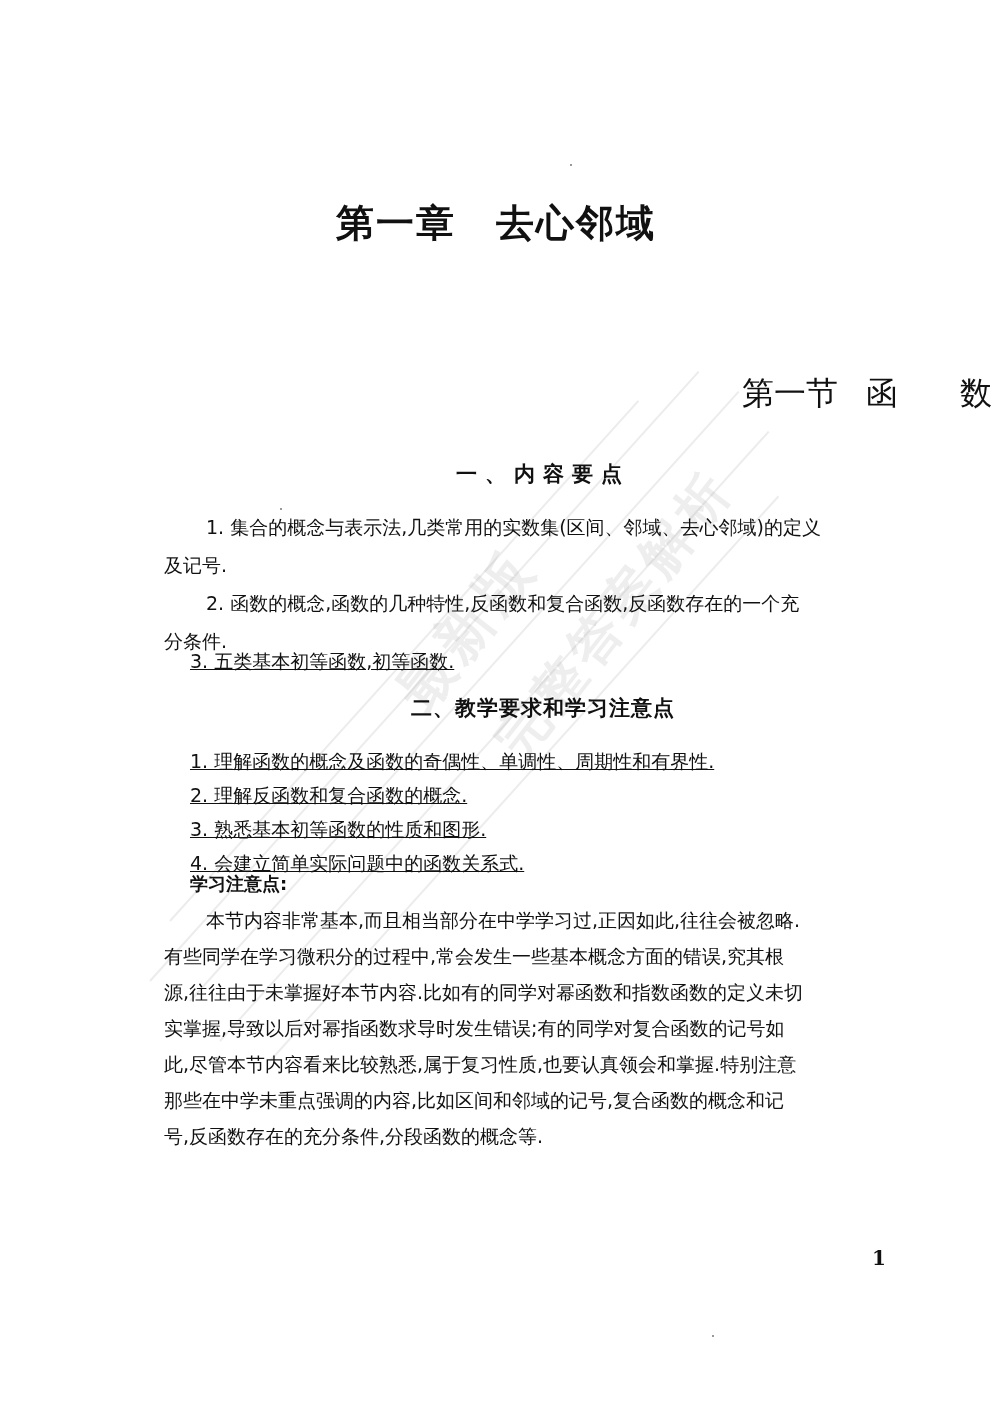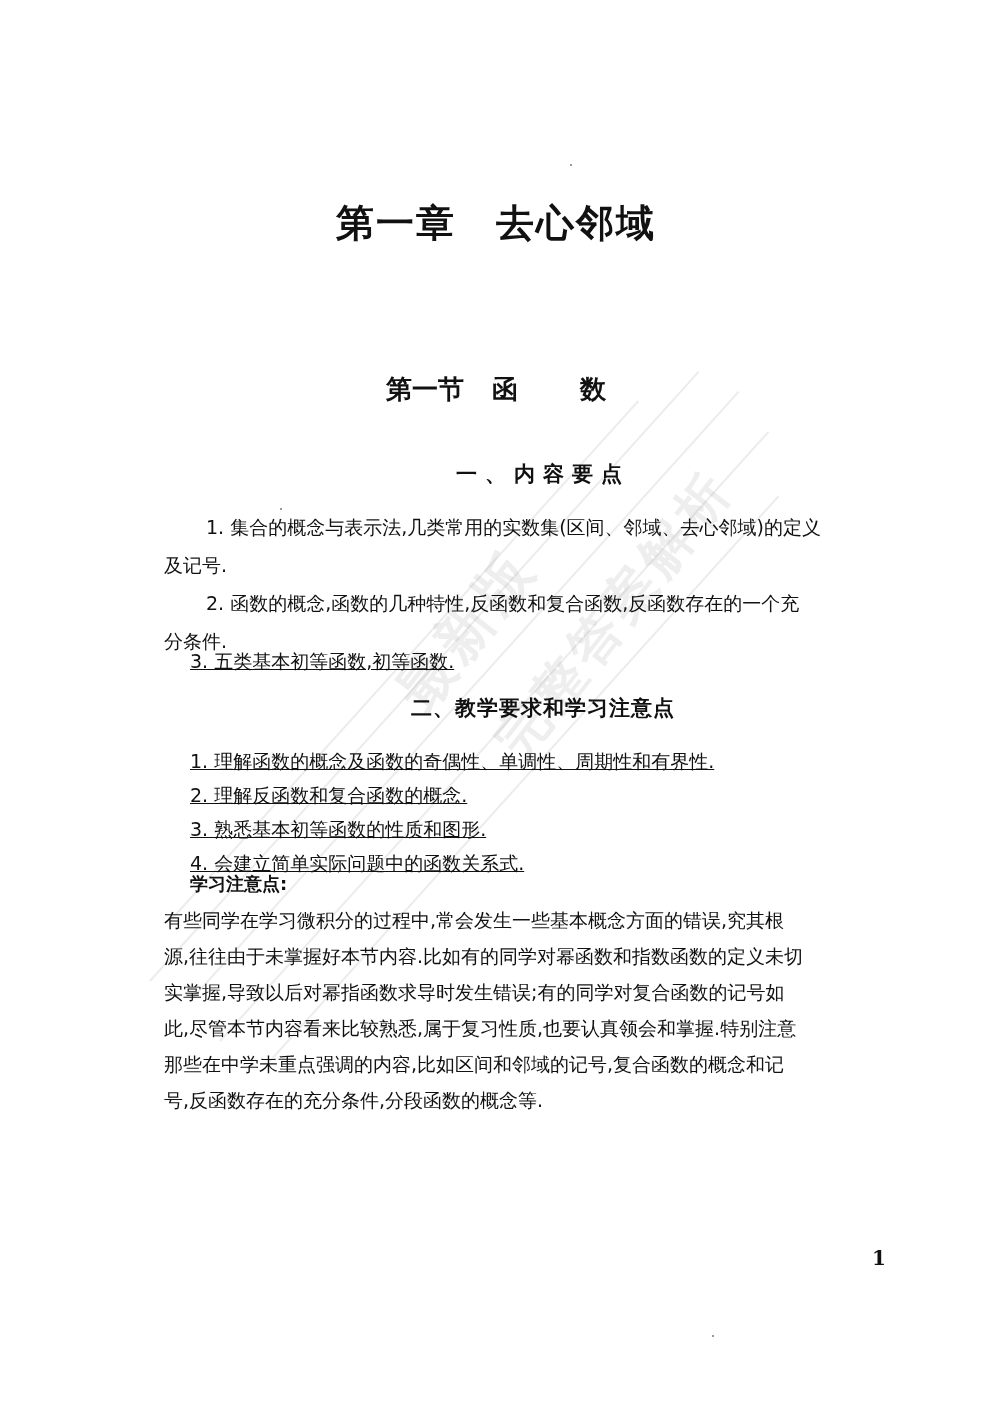--- a/index.html
+++ b/index.html
@@ -69,24 +69,24 @@
     font-weight: bold;
     font-size: 38px;
     letter-spacing: 2px;
     word-spacing: 0;
   }
   .chapter-title .gap { display: inline-block; width: 40px; }
   .section-title {
     position: absolute;
     left: 0; right: 0;
     top: 372px;
-    text-align: center;
-    font-family: "DejaVu Sans", sans-serif;
-    font-weight: bold;
-    font-size: 26px;
+    text-align: right;
+    font-family: "DejaVu Sans", sans-serif;
+    font-weight: normal;
+    font-size: 32px;
   }
   .section-title .gap1 { display: inline-block; width: 28px; }
   .section-title .gap2 { display: inline-block; width: 62px; }
   .sub-heading {
     position: absolute;
     left: 0; right: 0;
     text-align: center;
     font-family: "DejaVu Sans", sans-serif;
     font-weight: bold;
     font-size: 21px;
@@ -184,20 +184,21 @@
     <div class="sub-heading h2">二、教学要求和学习注意点</div>
 
     <div class="list-item" style="top:742px;">1. 理解函数的概念及函数的奇偶性、单调性、周期性和有界性.</div>
     <div class="list-item" style="top:776px;">2. 理解反函数和复合函数的概念.</div>
     <div class="list-item" style="top:810px;">3. 熟悉基本初等函数的性质和图形.</div>
     <div class="list-item" style="top:844px;">4. 会建立简单实际问题中的函数关系式.</div>
 
     <div class="note-label">学习注意点:</div>
 
     <div class="para" style="top:902px; line-height:36px;">
+      <div style="text-indent:42px;">本节内容非常基本,而且相当部分在中学学习过,正因如此,往往会被忽略.</div>
       <div>有些同学在学习微积分的过程中,常会发生一些基本概念方面的错误,究其根</div>
       <div>源,往往由于未掌握好本节内容.比如有的同学对幂函数和指数函数的定义未切</div>
       <div>实掌握,导致以后对幂指函数求导时发生错误;有的同学对复合函数的记号如</div>
       <div>此,尽管本节内容看来比较熟悉,属于复习性质,也要认真领会和掌握.特别注意</div>
       <div>那些在中学未重点强调的内容,比如区间和邻域的记号,复合函数的概念和记</div>
       <div>号,反函数存在的充分条件,分段函数的概念等.</div>
     </div>
 
     <div class="page-number">1</div>
   </div>

